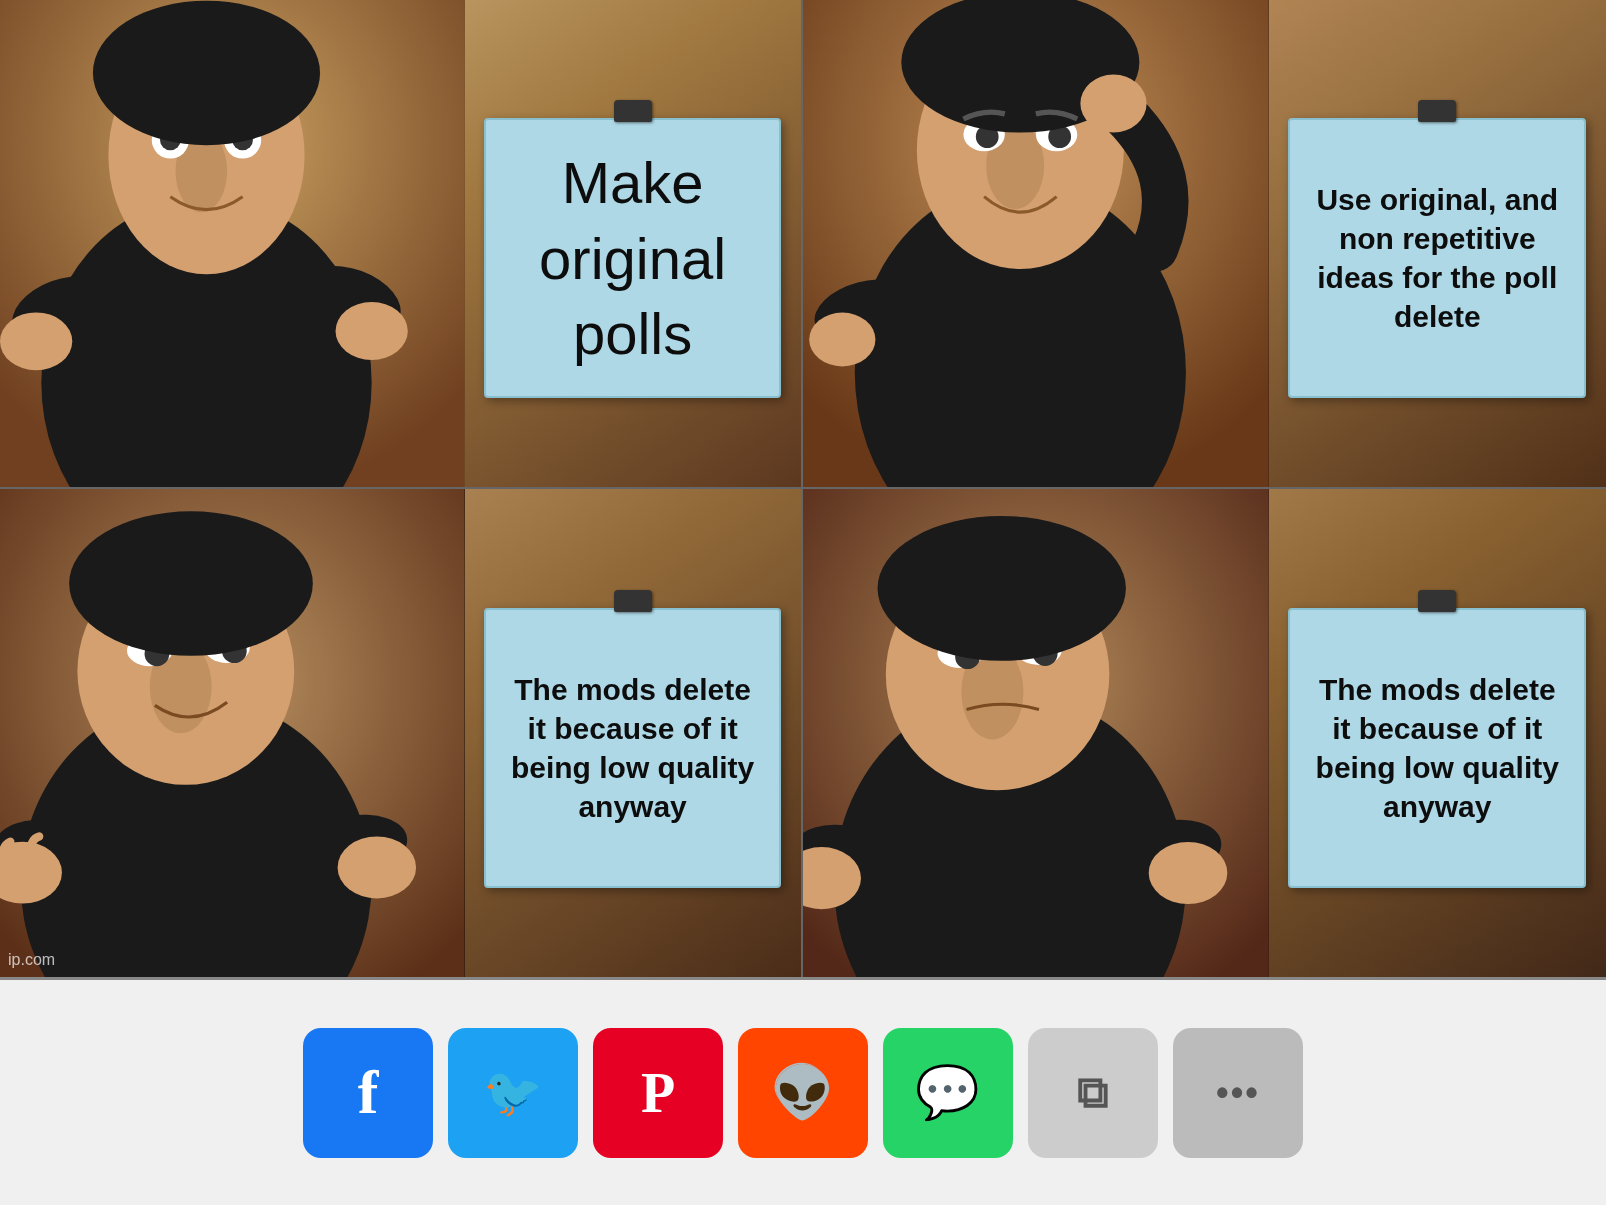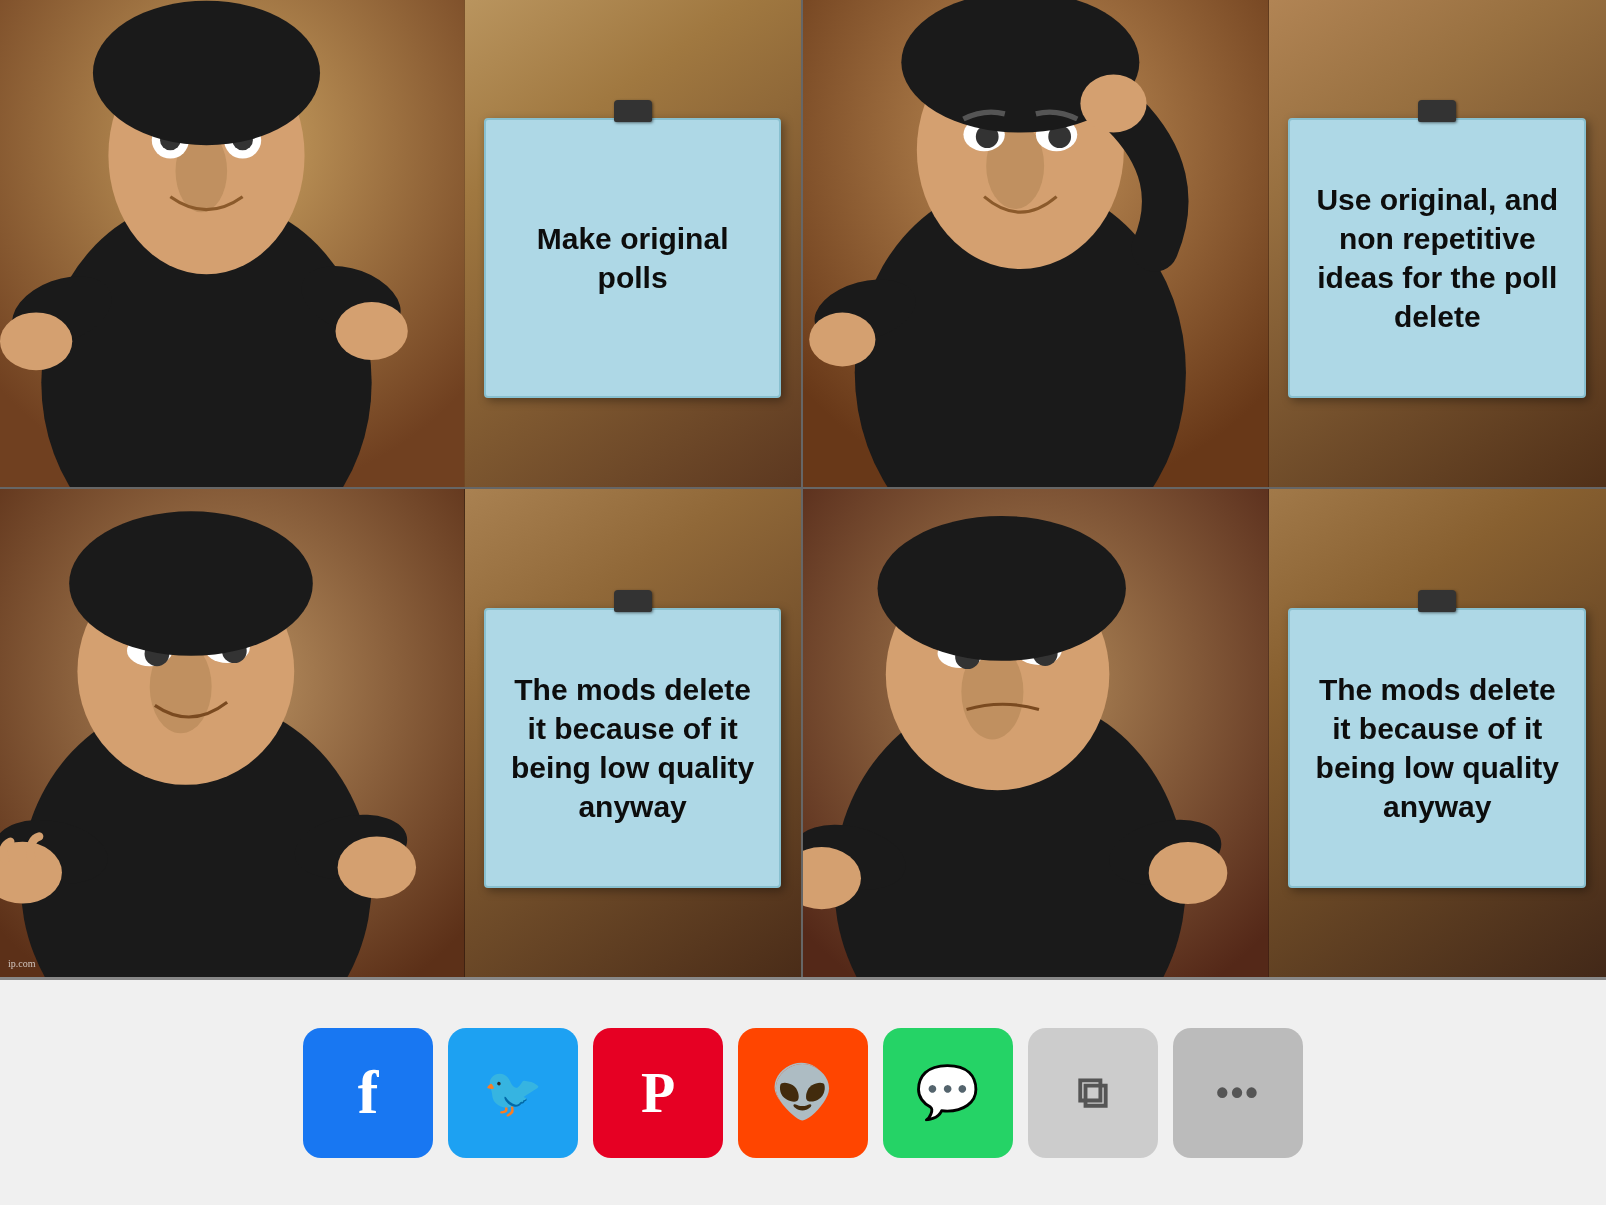--- a/index.html
+++ b/index.html
@@ -67,32 +67,32 @@
     }
 
     .sign-box-text {
       font-size: 30px;
       font-weight: bold;
       color: #0d0d0d;
       line-height: 1.3;
     }
 
     .sign-box-text.large {
-      font-size: 30px;
-      font-weight: bold;
+      font-size: 58px;
+      font-weight: normal;
     }
 
     
     .watermark {
       position: absolute;
       bottom: 8px;
       left: 8px;
-      font-size: 10px;
+      font-size: 16px;
       color: rgba(255,255,255,0.7);
-      font-family: Liberation Serif, serif;
+      font-family: Liberation Sans, sans-serif;
     }
 
     
     .social-bar {
       width: 1606px;
       height: 225px;
       background: #f0f0f0;
       display: flex;
       align-items: center;
       justify-content: center;

